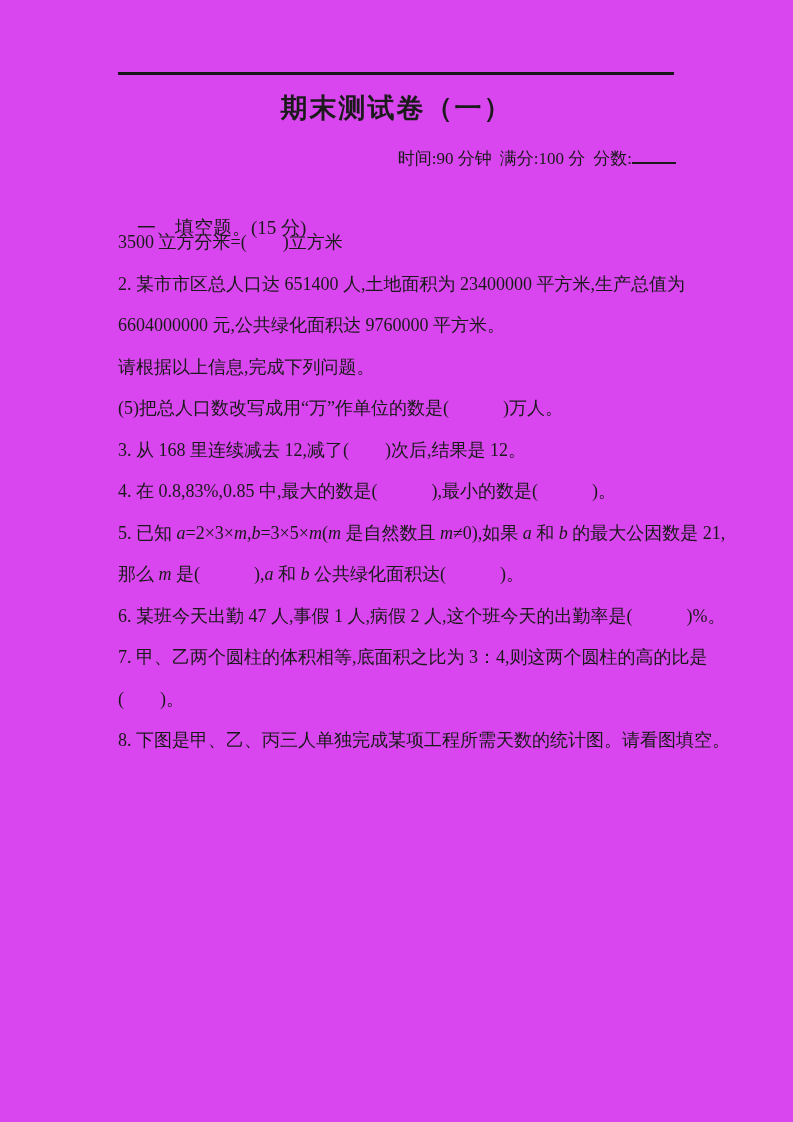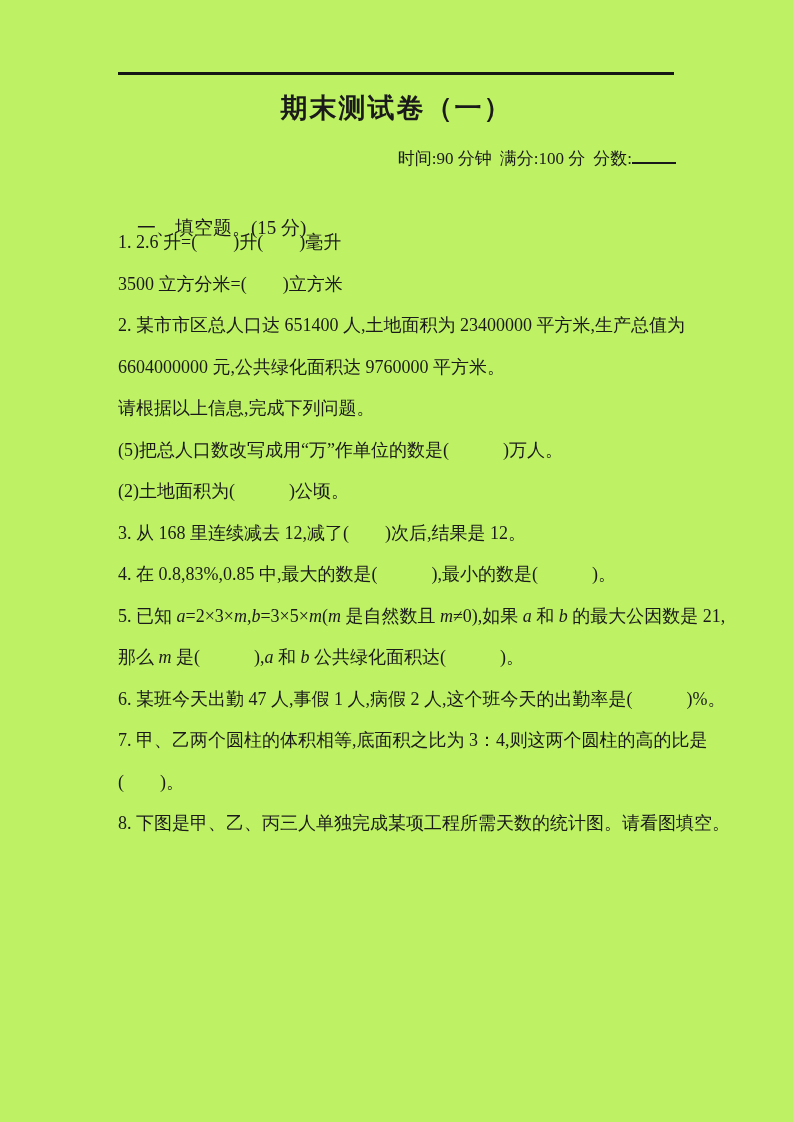--- a/index.html
+++ b/index.html
@@ -4,21 +4,21 @@
 <style>
   html, body {
     margin: 0;
     padding: 0;
     background: #ffffff;
   }
   .paper {
     position: relative;
     width: 793px;
     height: 1122px;
-    background: #bef264;
+    background: #d946ef;
     overflow: hidden;
     font-family: "Liberation Serif", "DejaVu Serif", serif;
     color: #1a1a1a;
   }
   .top-rule {
     position: absolute;
     left: 118px;
     top: 72px;
     width: 556px;
     height: 3px;
@@ -89,27 +89,25 @@
 
   <div class="info-line">
     <span>时间:90 分钟</span><span class="gap">满分:100 分</span><span class="gap">分数:</span><span class="score-blank"></span>
   </div>
 
   <div class="section-heading">
     <span>一、填空题。</span><span class="score">(15 分)</span>
   </div>
 
   <div class="lines" id="question-lines">
-      <div class="line"><span>1. 2.6 升=(　　)升(　　)毫升</span></div>
       <div class="line"><span>3500 立方分米=(　　)立方米</span></div>
       <div class="line"><span>2. 某市市区总人口达 651400 人,土地面积为 23400000 平方米,生产总值为</span></div>
       <div class="line"><span>6604000000 元,公共绿化面积达 9760000 平方米。</span></div>
       <div class="line"><span>请根据以上信息,完成下列问题。</span></div>
       <div class="line"><span>(5)把总人口数改写成用“万”作单位的数是(　　　)万人。</span></div>
-      <div class="line"><span>(2)土地面积为(　　　)公顷。</span></div>
       <div class="line"><span>3. 从 168 里连续减去 12,减了(　　)次后,结果是 12。</span></div>
       <div class="line"><span>4. 在 0.8,83%,0.85 中,最大的数是(　　　),最小的数是(　　　)。</span></div>
       <div class="line"><span>5. 已知 </span><span class="var">a</span><span>=2×3×</span><span class="var">m</span><span>,</span><span class="var">b</span><span>=3×5×</span><span class="var">m</span><span>(</span><span class="var">m</span><span> 是自然数且 </span><span class="var">m</span><span>≠0),如果 </span><span class="var">a</span><span> 和 </span><span class="var">b</span><span> 的最大公因数是 21,</span></div>
       <div class="line"><span>那么 </span><span class="var">m</span><span> 是(　　　),</span><span class="var">a</span><span> 和 </span><span class="var">b</span><span> 公共绿化面积达(　　　)。</span></div>
       <div class="line"><span>6. 某班今天出勤 47 人,事假 1 人,病假 2 人,这个班今天的出勤率是(　　　)%。</span></div>
       <div class="line"><span>7. 甲、乙两个圆柱的体积相等,底面积之比为 3：4,则这两个圆柱的高的比是</span></div>
       <div class="line"><span>(　　)。</span></div>
       <div class="line"><span>8. 下图是甲、乙、丙三人单独完成某项工程所需天数的统计图。请看图填空。</span></div>
     </div>
 </div>

